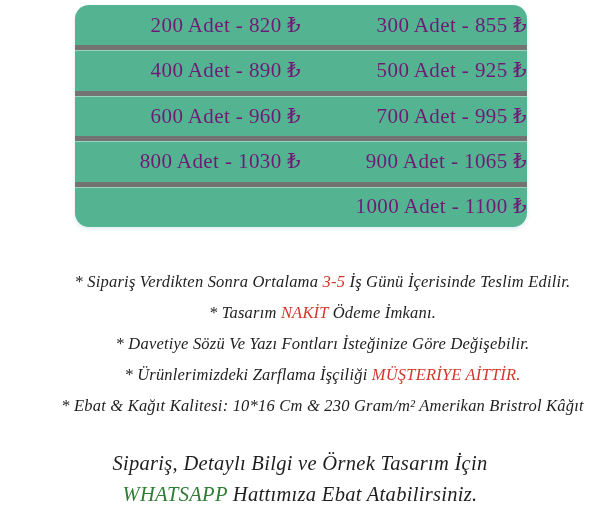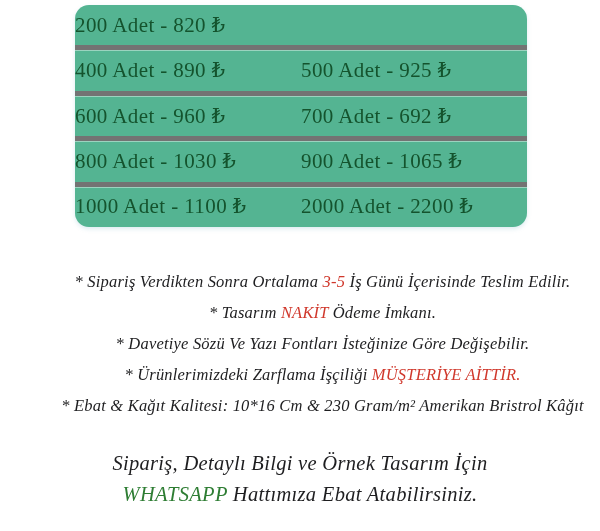--- a/index.html
+++ b/index.html
@@ -18,22 +18,22 @@
     display:flex;flex-direction:column;
   }
   .price-row{
     flex:1;display:flex;align-items:center;
   }
   .price-row + .price-row{
     border-top:5px solid #737373;
     box-shadow:inset 0 1px 0 rgba(255,255,255,0.42);
   }
   .price-cell{
-    flex:1;text-align:left;
-    color:#14532d;font-size:21px;letter-spacing:0.4px;
+    flex:1;text-align:right;
+    color:#701a75;font-size:21px;letter-spacing:0.4px;
     white-space:nowrap;
   }
 
   
   .notes{
     position:absolute;left:0;top:266px;width:600px;
     text-align:center;font-style:italic;color:#1e1e20;
   }
   .note{
     margin:0;font-size:16.5px;line-height:31px;white-space:nowrap;
@@ -51,36 +51,36 @@
   .footer p{margin:0;font-size:20.5px;line-height:31px;white-space:nowrap;letter-spacing:0.3px;}
 </style>
 </head>
 <body>
 
 <div class="page">
 
   <div class="price-table">
     <div class="price-row">
       <div class="price-cell">200 Adet - 820 ₺</div>
+      <div class="price-cell">300 Adet - 855 ₺</div>
     </div>
     <div class="price-row">
       <div class="price-cell">400 Adet - 890 ₺</div>
       <div class="price-cell">500 Adet - 925 ₺</div>
     </div>
     <div class="price-row">
       <div class="price-cell">600 Adet - 960 ₺</div>
-      <div class="price-cell">700 Adet - 692 ₺</div>
+      <div class="price-cell">700 Adet - 995 ₺</div>
     </div>
     <div class="price-row">
       <div class="price-cell">800 Adet - 1030 ₺</div>
       <div class="price-cell">900 Adet - 1065 ₺</div>
     </div>
     <div class="price-row">
       <div class="price-cell">1000 Adet - 1100 ₺</div>
-      <div class="price-cell">2000 Adet - 2200 ₺</div>
     </div>
   </div>
 
   <div class="notes">
     <p class="note"><span>* Sipariş Verdikten Sonra Ortalama </span><span class="em-red">3-5</span><span> İş Günü İçerisinde Teslim Edilir.</span></p>
     <p class="note"><span>* Tasarım </span><span class="em-red">NAKİT</span><span> Ödeme İmkanı.</span></p>
     <p class="note"><span>* Davetiye Sözü Ve Yazı Fontları İsteğinize Göre Değişebilir.</span></p>
     <p class="note"><span>* Ürünlerimizdeki Zarflama İşçiliği </span><span class="em-red">MÜŞTERİYE AİTTİR.</span><span></span></p>
     <p class="note"><span>* Ebat &amp; Kağıt Kalitesi: 10*16 Cm &amp; 230 Gram/m² Amerikan Bristrol Kâğıt</span></p>
   </div>

